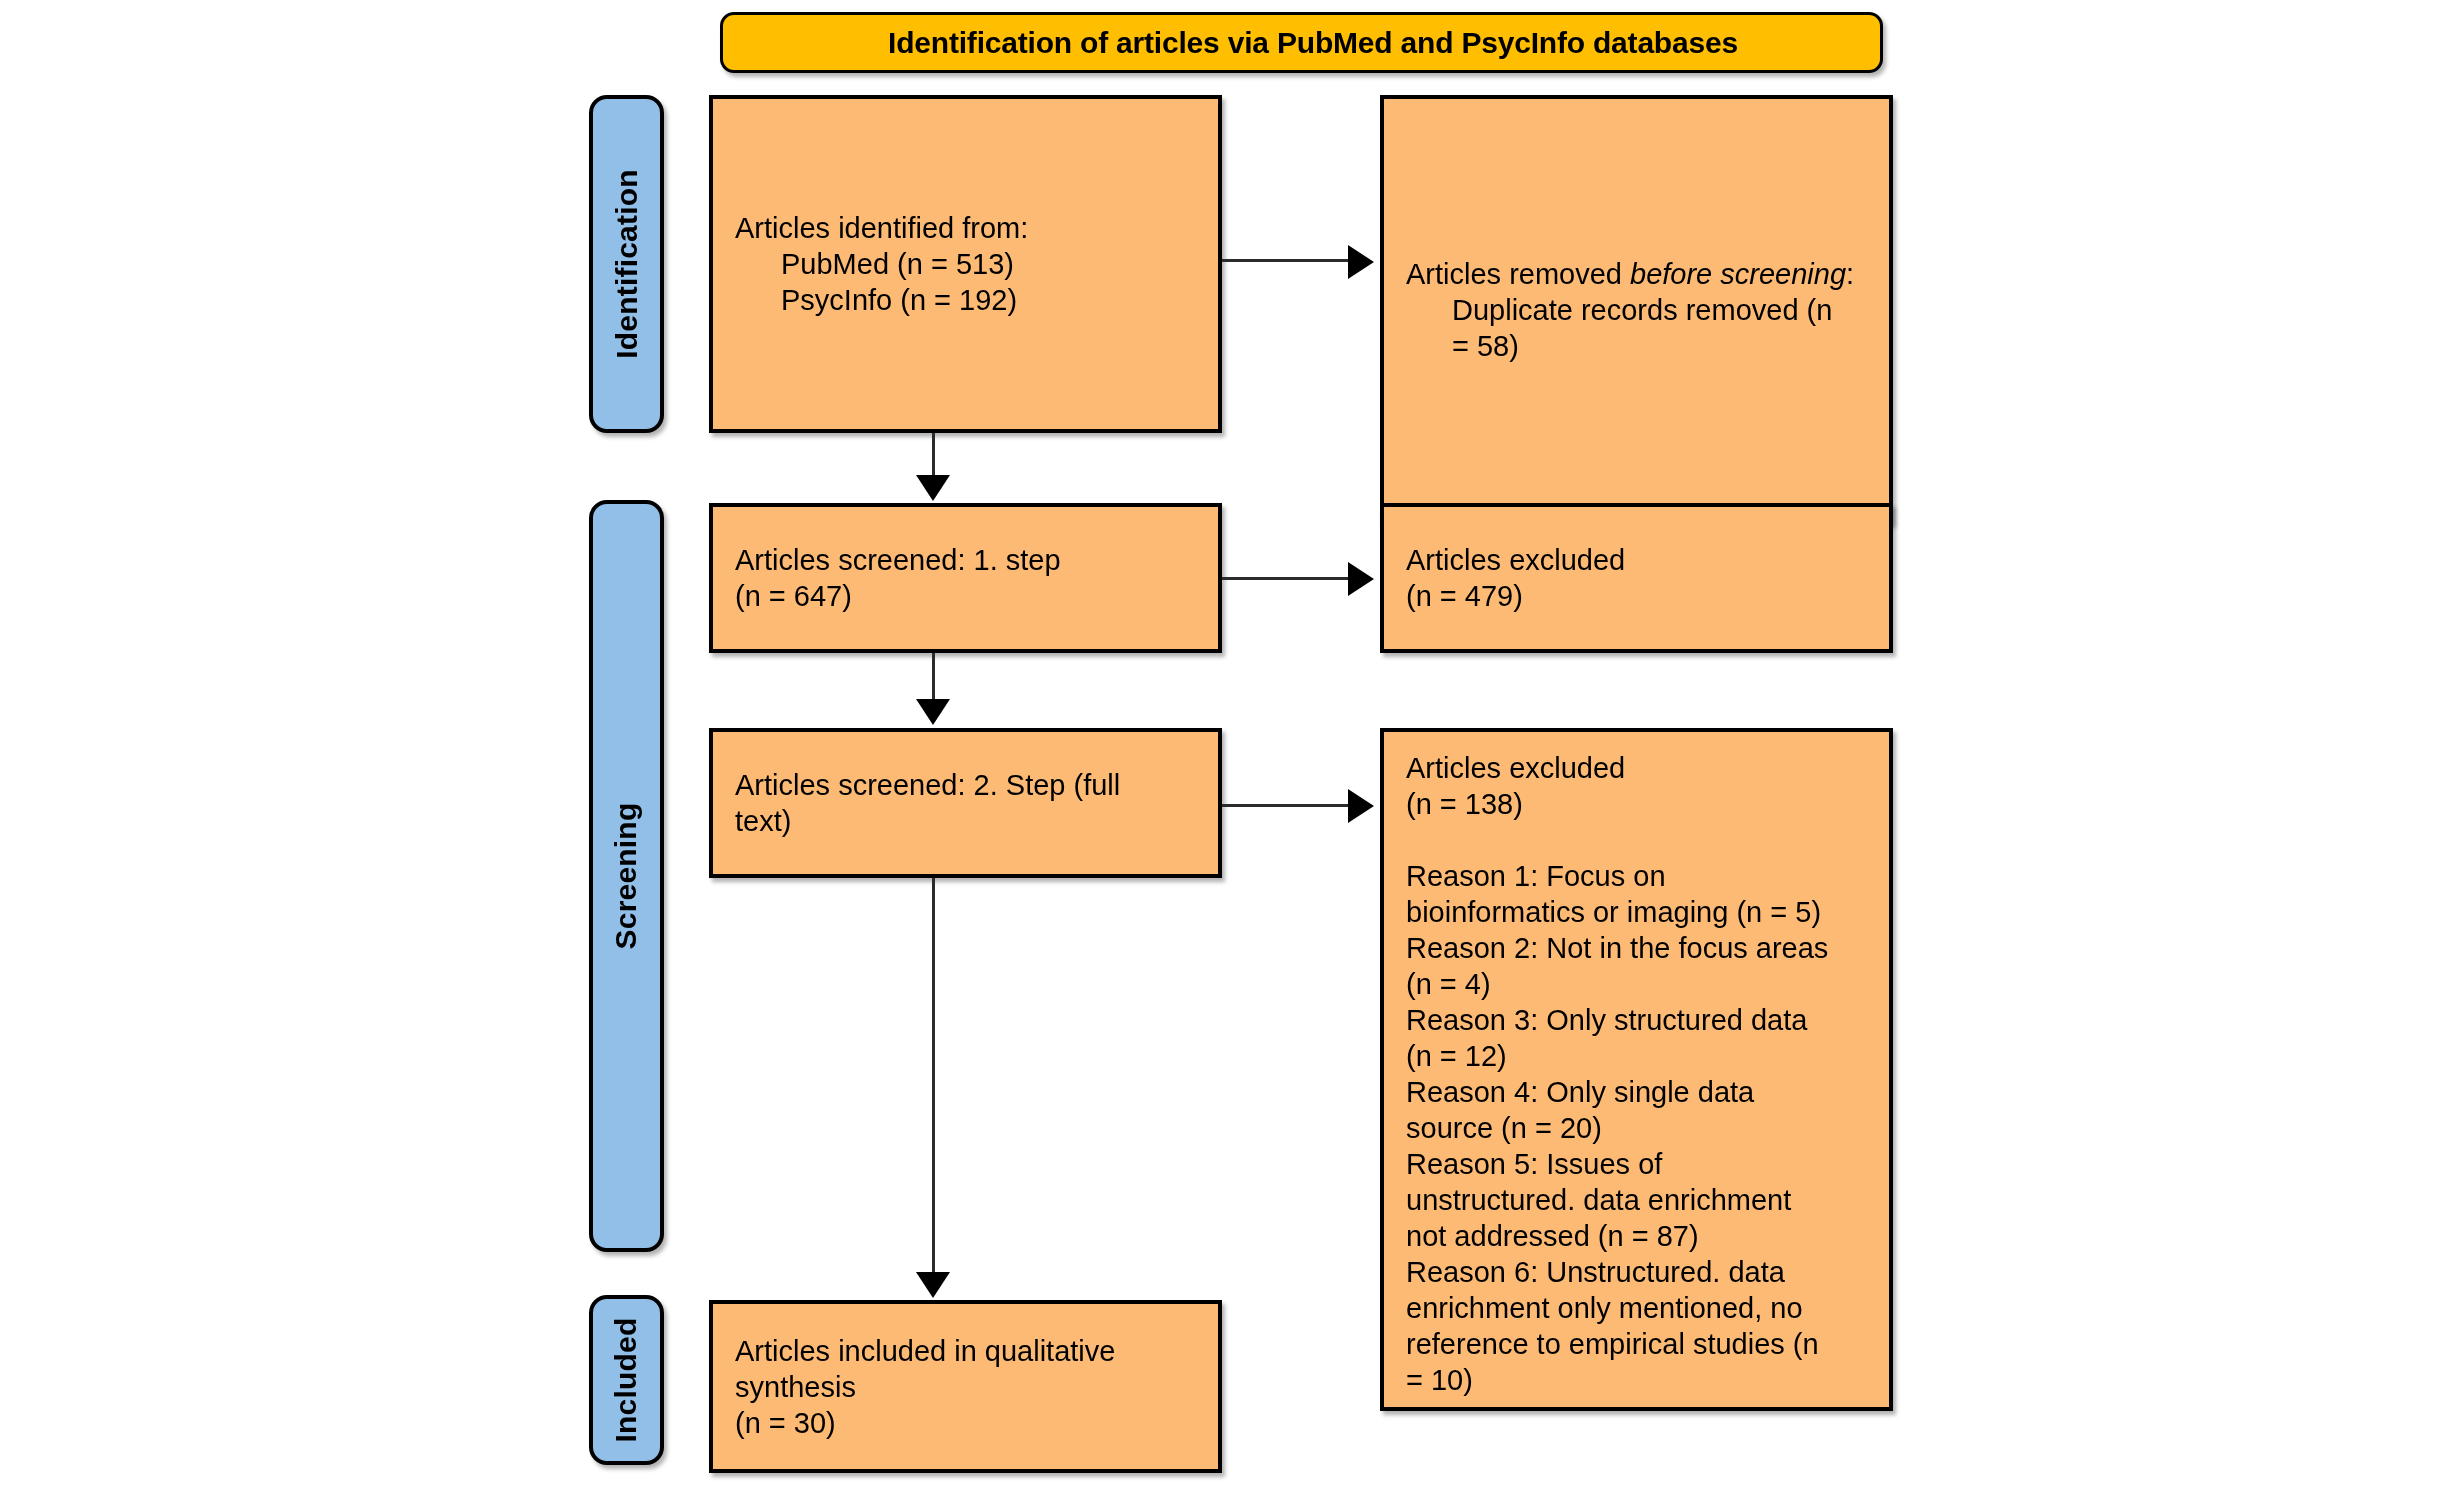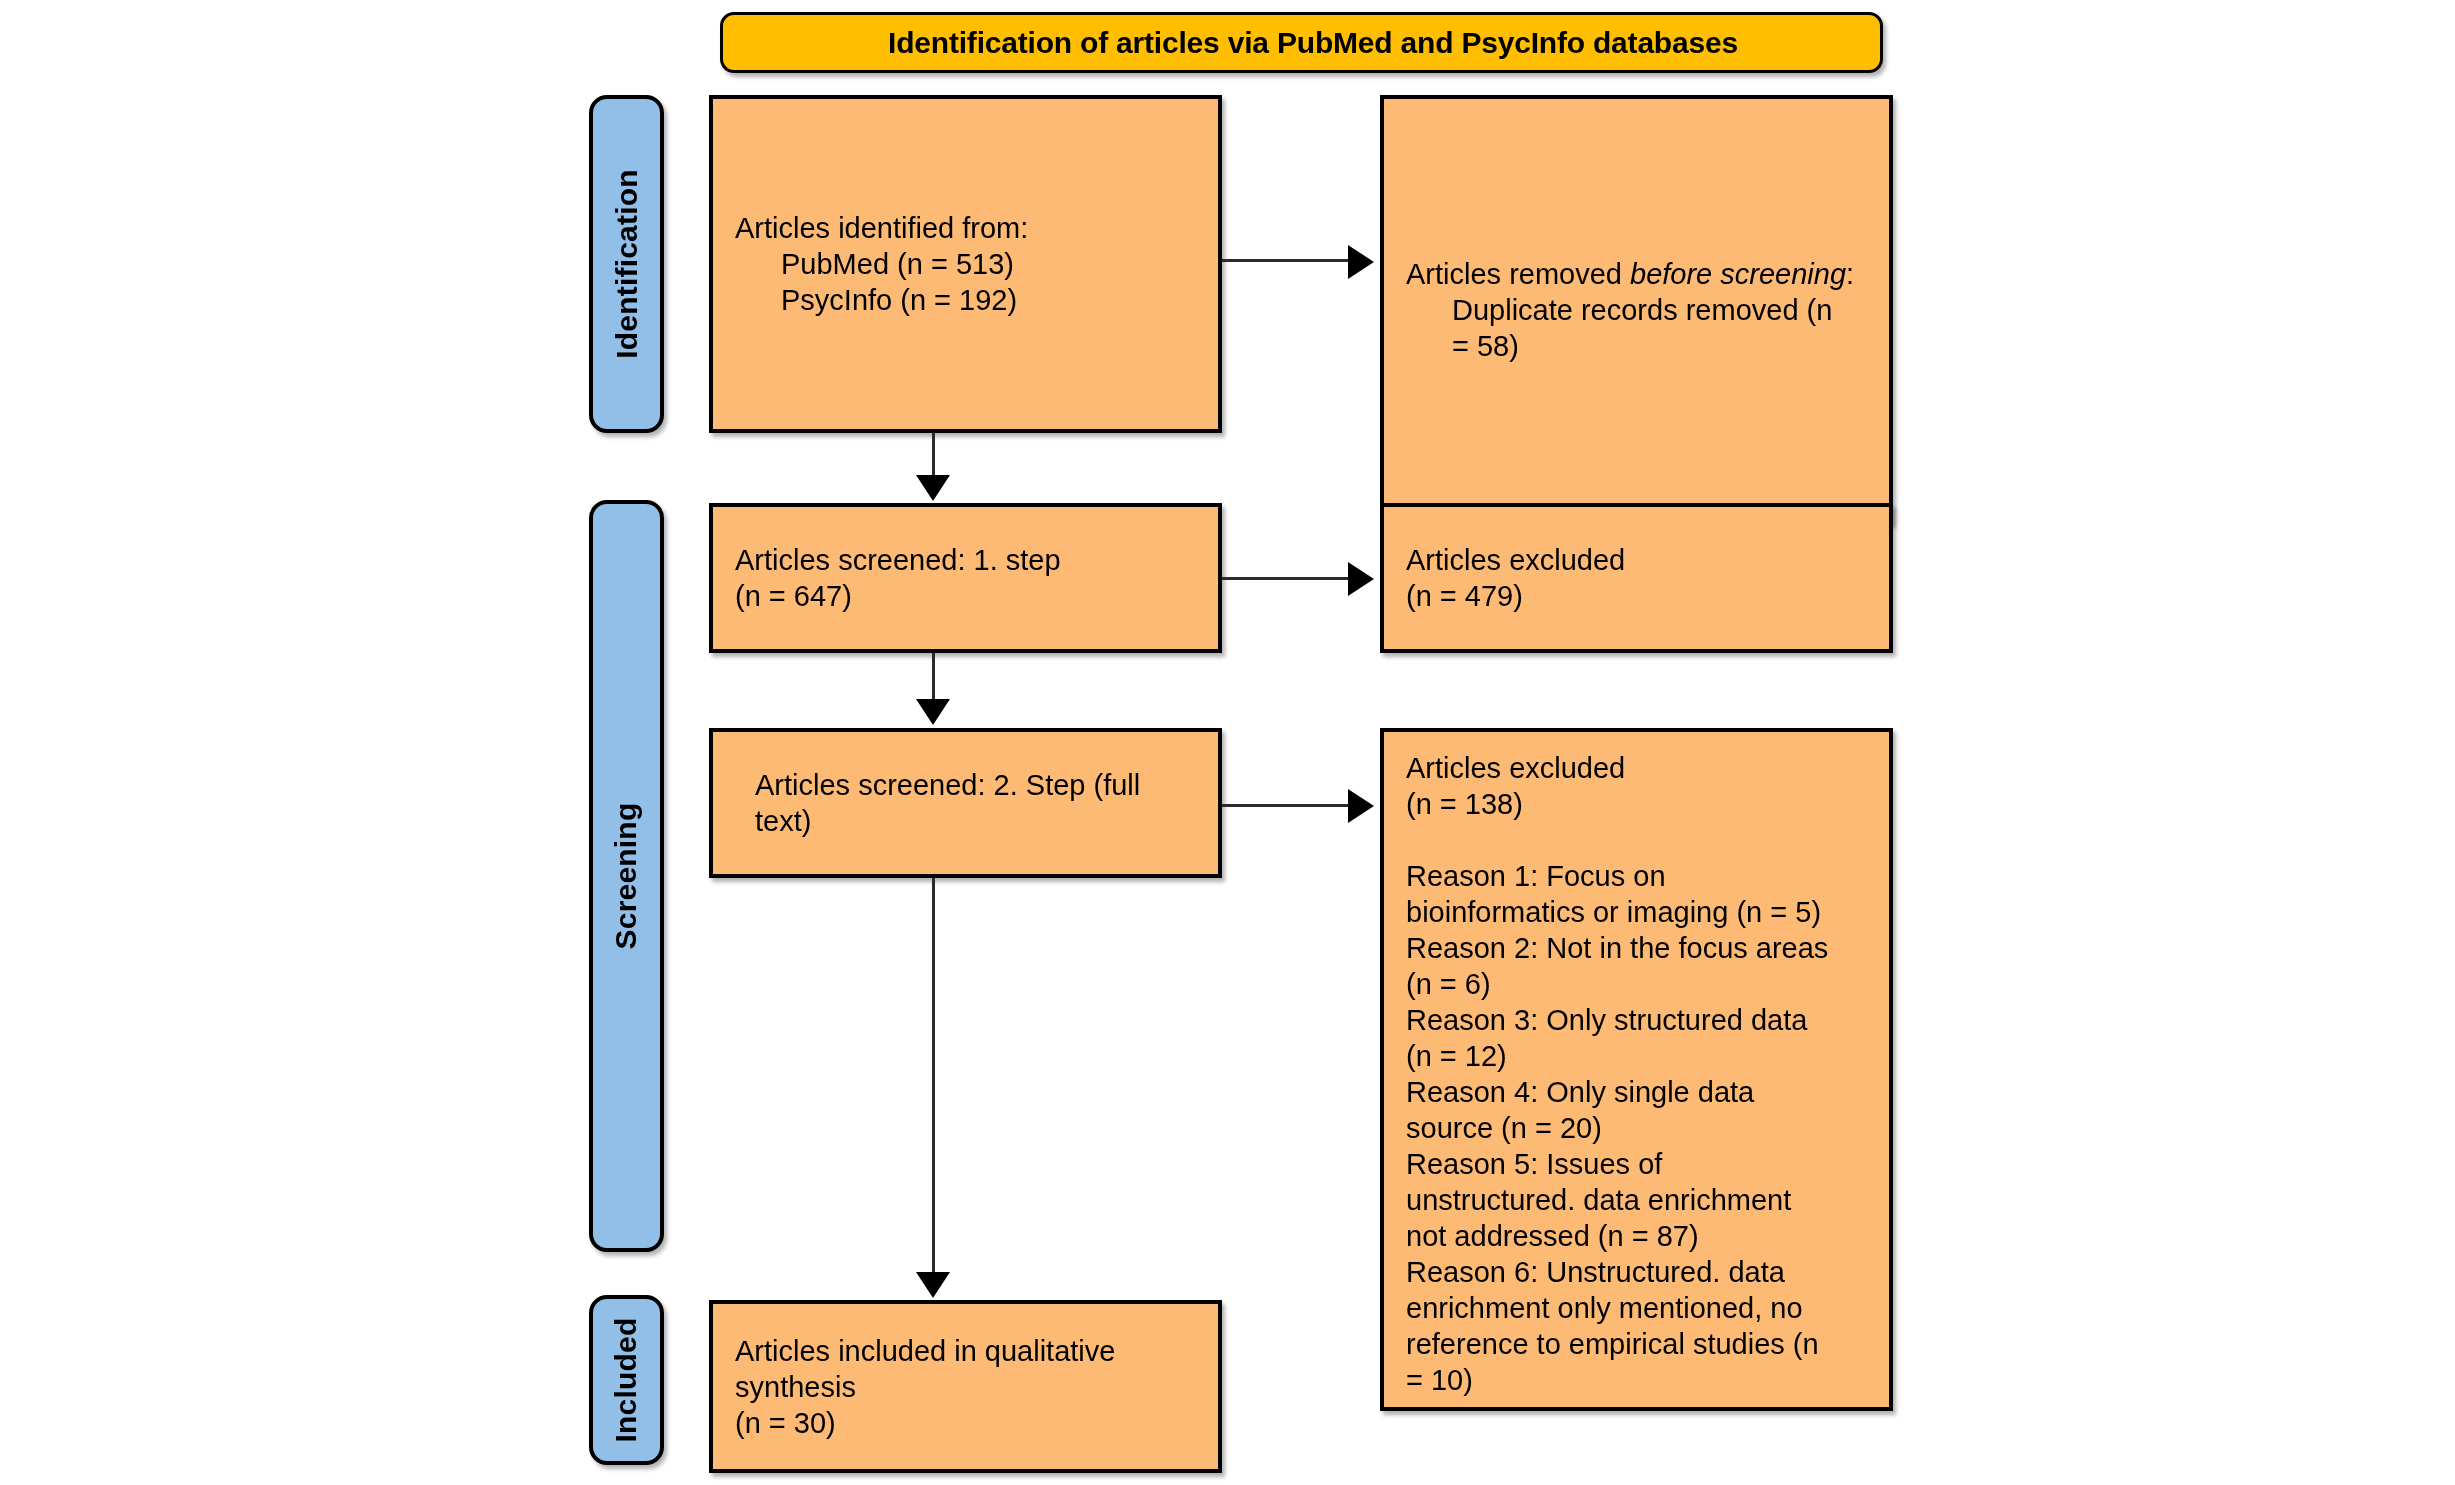--- a/index.html
+++ b/index.html
@@ -94,21 +94,21 @@
     color: #000000;
   }
   .indent { padding-left: 46px; text-indent: 0; }
   .gap    { height: 36px; }
   .ital   { font-style: italic; }
 
   #box-identified      { left: 709px;  top: 95px;  width: 513px;  height: 338px; }
   #box-removed         { left: 1380px; top: 95px;  width: 513px;  height: 429px; }
   #box-screened1       { left: 709px;  top: 503px; width: 513px;  height: 150px; }
   #box-excluded1       { left: 1380px; top: 503px; width: 513px;  height: 150px; }
-  #box-screened2       { left: 709px;  top: 728px; width: 513px;  height: 150px; padding-left: 20px; }
+  #box-screened2       { left: 709px;  top: 728px; width: 513px;  height: 150px; }
   #box-excluded2       { left: 1380px; top: 728px; width: 513px;  height: 683px; }
   #box-included        { left: 709px;  top: 1300px;width: 513px;  height: 173px; }
 
   #box-excluded2 { align-items: flex-start; }
   #box-excluded2 .box-inner { padding-top: 18px; }
 
   
   .conn-v {
     position: absolute;
     width: 3px;
@@ -212,21 +212,21 @@
   </div>
 
   <div class="box" id="box-excluded2">
     <div class="box-inner">
       <div class="box-line">Articles excluded</div>
       <div class="box-line">(n = 138)</div>
       <div class="gap"></div>
       <div class="box-line">Reason 1: Focus on</div>
       <div class="box-line">bioinformatics or imaging (n = 5)</div>
       <div class="box-line">Reason 2: Not in the focus areas</div>
-      <div class="box-line">(n = 6)</div>
+      <div class="box-line">(n = 4)</div>
       <div class="box-line">Reason 3: Only structured data</div>
       <div class="box-line">(n = 12)</div>
       <div class="box-line">Reason 4: Only single data</div>
       <div class="box-line">source (n = 20)</div>
       <div class="box-line">Reason 5: Issues of</div>
       <div class="box-line">unstructured. data enrichment</div>
       <div class="box-line">not addressed (n = 87)</div>
       <div class="box-line">Reason 6: Unstructured. data</div>
       <div class="box-line">enrichment only mentioned, no</div>
       <div class="box-line">reference to empirical studies (n</div>

